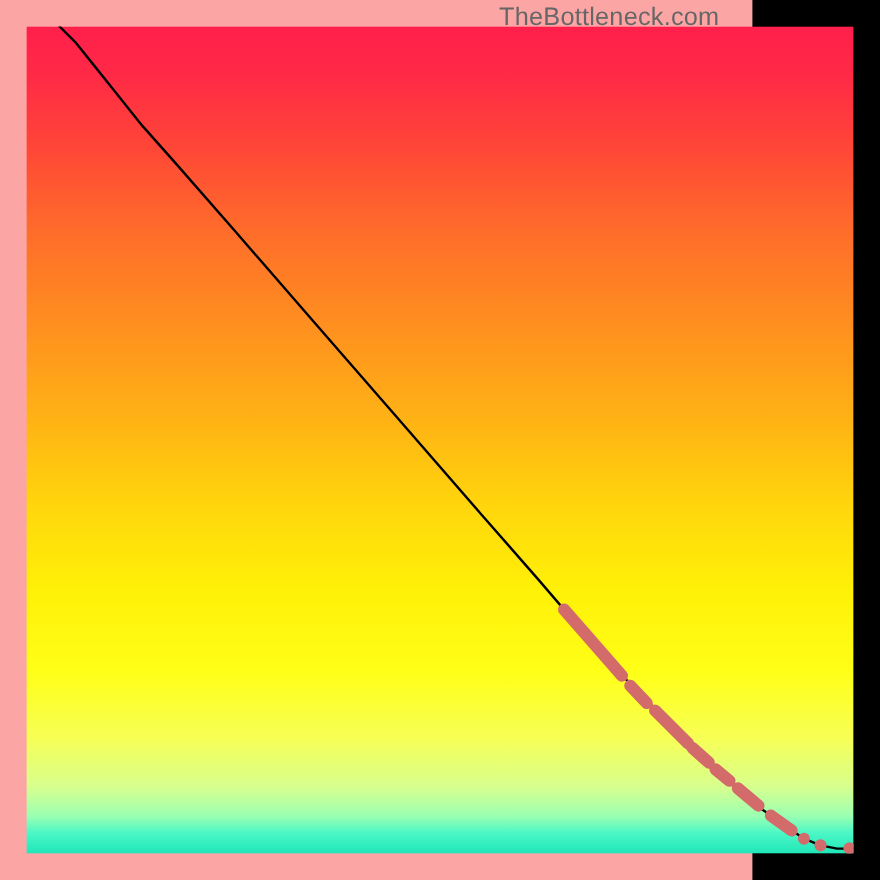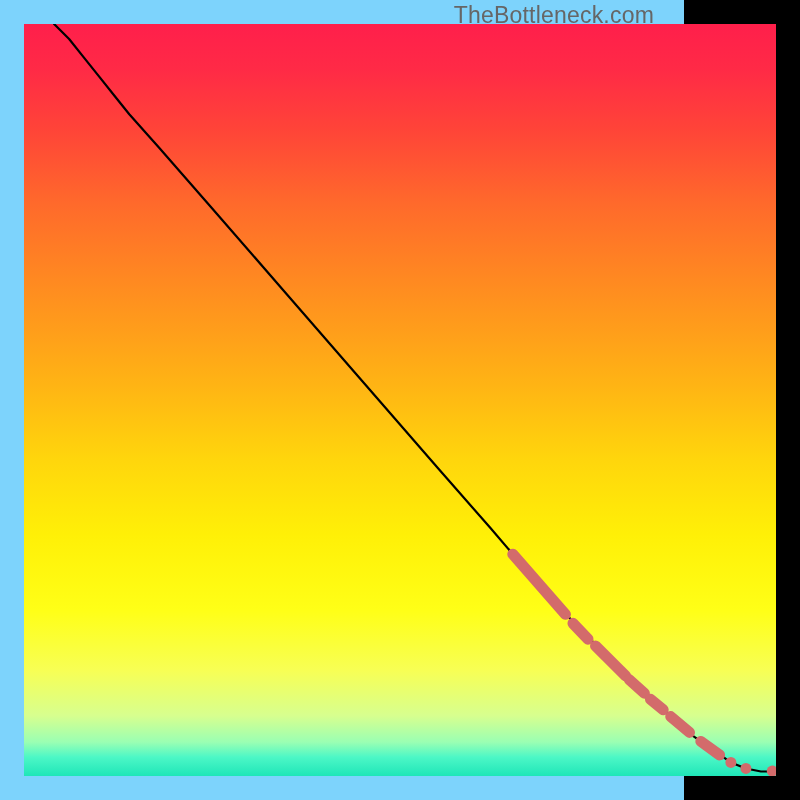--- a/index.html
+++ b/index.html
@@ -8,21 +8,21 @@
     width: 800px;
     height: 800px;
     overflow: hidden;
     background: #000;
     font-family: Arial, Helvetica, sans-serif;
   }
   .frame {
     position: relative;
     width: 684px;
     height: 800px;
-    background: #7dd3fc;
+    background: #fca5a5;
   }
   .plot-area {
     position: absolute;
     left: 24px;
     top: 24px;
     width: 752px;
     height: 752px;
   }
   .watermark {
     position: absolute;

